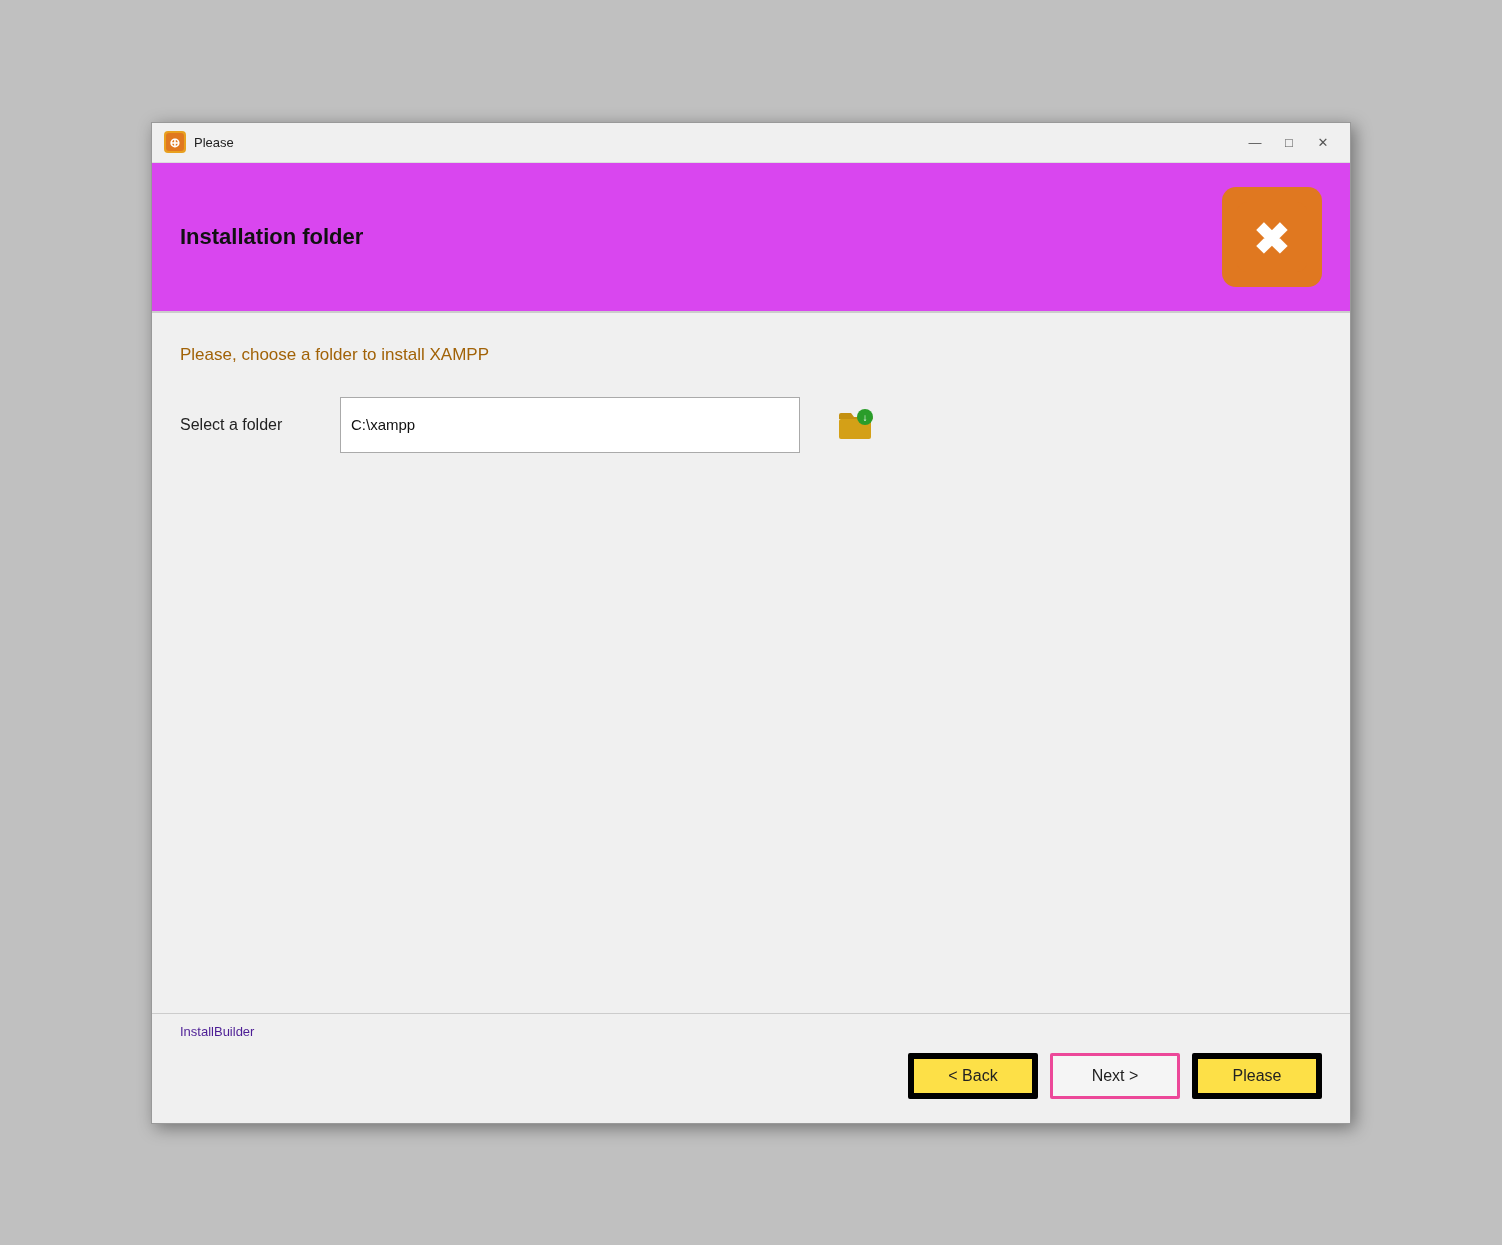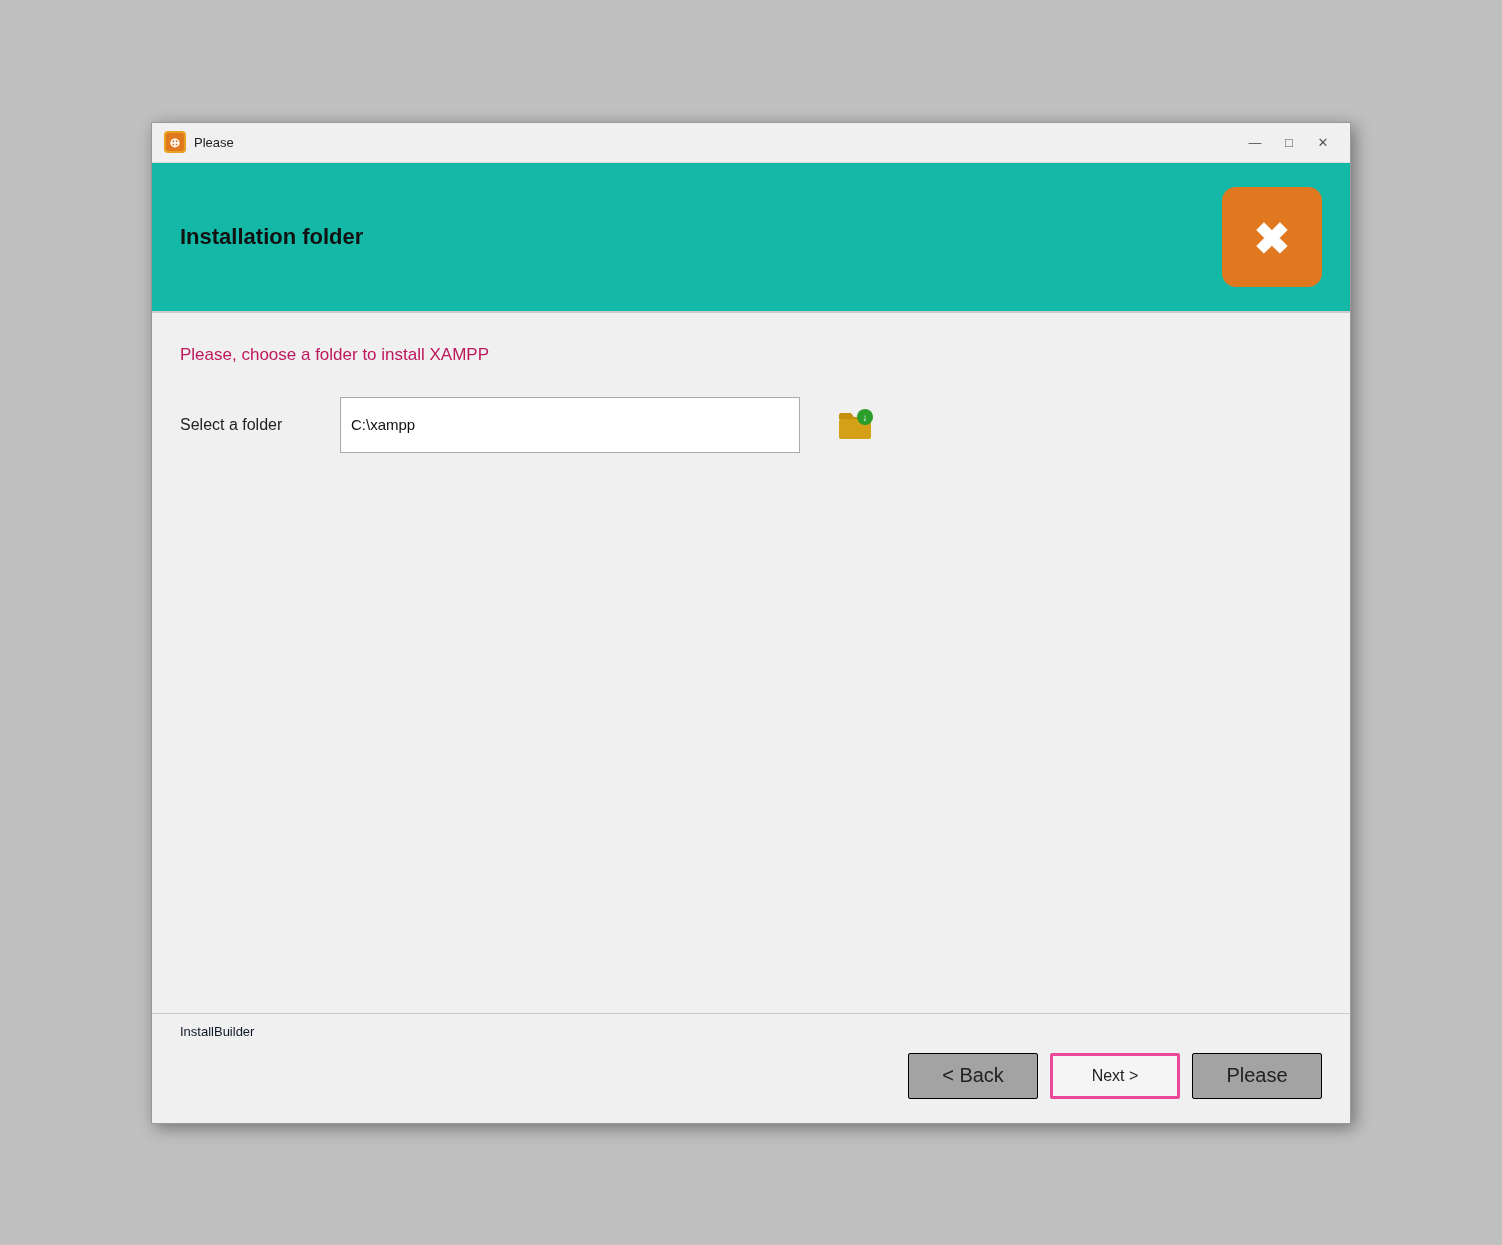--- a/index.html
+++ b/index.html
@@ -73,21 +73,21 @@
       cursor: pointer;
       display: flex;
       align-items: center;
       justify-content: center;
       font-size: 13px;
       color: #555;
       border-radius: 3px;
     }
 
     .header-section {
-      background: #14b8a6;
+      background: #d946ef;
       padding: 24px 28px;
       display: flex;
       align-items: center;
       justify-content: space-between;
       border-bottom: 2px solid #ccc;
       min-height: 120px;
     }
 
     .header-title {
       font-size: 22px;
@@ -107,21 +107,21 @@
 
     .content-section {
       flex: 1;
       padding: 32px 28px 20px 28px;
       background: #f0f0f0;
       min-height: 700px;
     }
 
     .choose-text {
       font-size: 17px;
-      color: #be185d;
+      color: #a16207;
       margin-bottom: 32px;
     }
 
     .folder-row {
       display: flex;
       align-items: center;
       gap: 30px;
     }
 
     .folder-label {
@@ -155,37 +155,37 @@
     }
 
     .footer-section {
       background: #f0f0f0;
       padding: 10px 28px 24px 28px;
       border-top: 1px solid #ccc;
     }
 
     .installbuilder-label {
       font-size: 13px;
-      color: #0f172a;
+      color: #4c1d95;
       margin-bottom: 14px;
     }
 
     .button-row {
       display: flex;
       justify-content: flex-end;
       gap: 12px;
     }
 
     .btn {
       min-width: 130px;
       height: 46px;
-      font-size: 20px;
+      font-size: 16px;
       padding: 0 24px;
-      border: 1px solid #000000;
-      background: #a3a3a3;
+      border: 6px solid #000000;
+      background: #fde047;
       cursor: pointer;
       color: #222;
       border-radius: 2px;
     }
 
     .btn-next {
       border: 3px solid #ec4899;
       background: #f5f5f5;
       font-size: 16px;
     }

